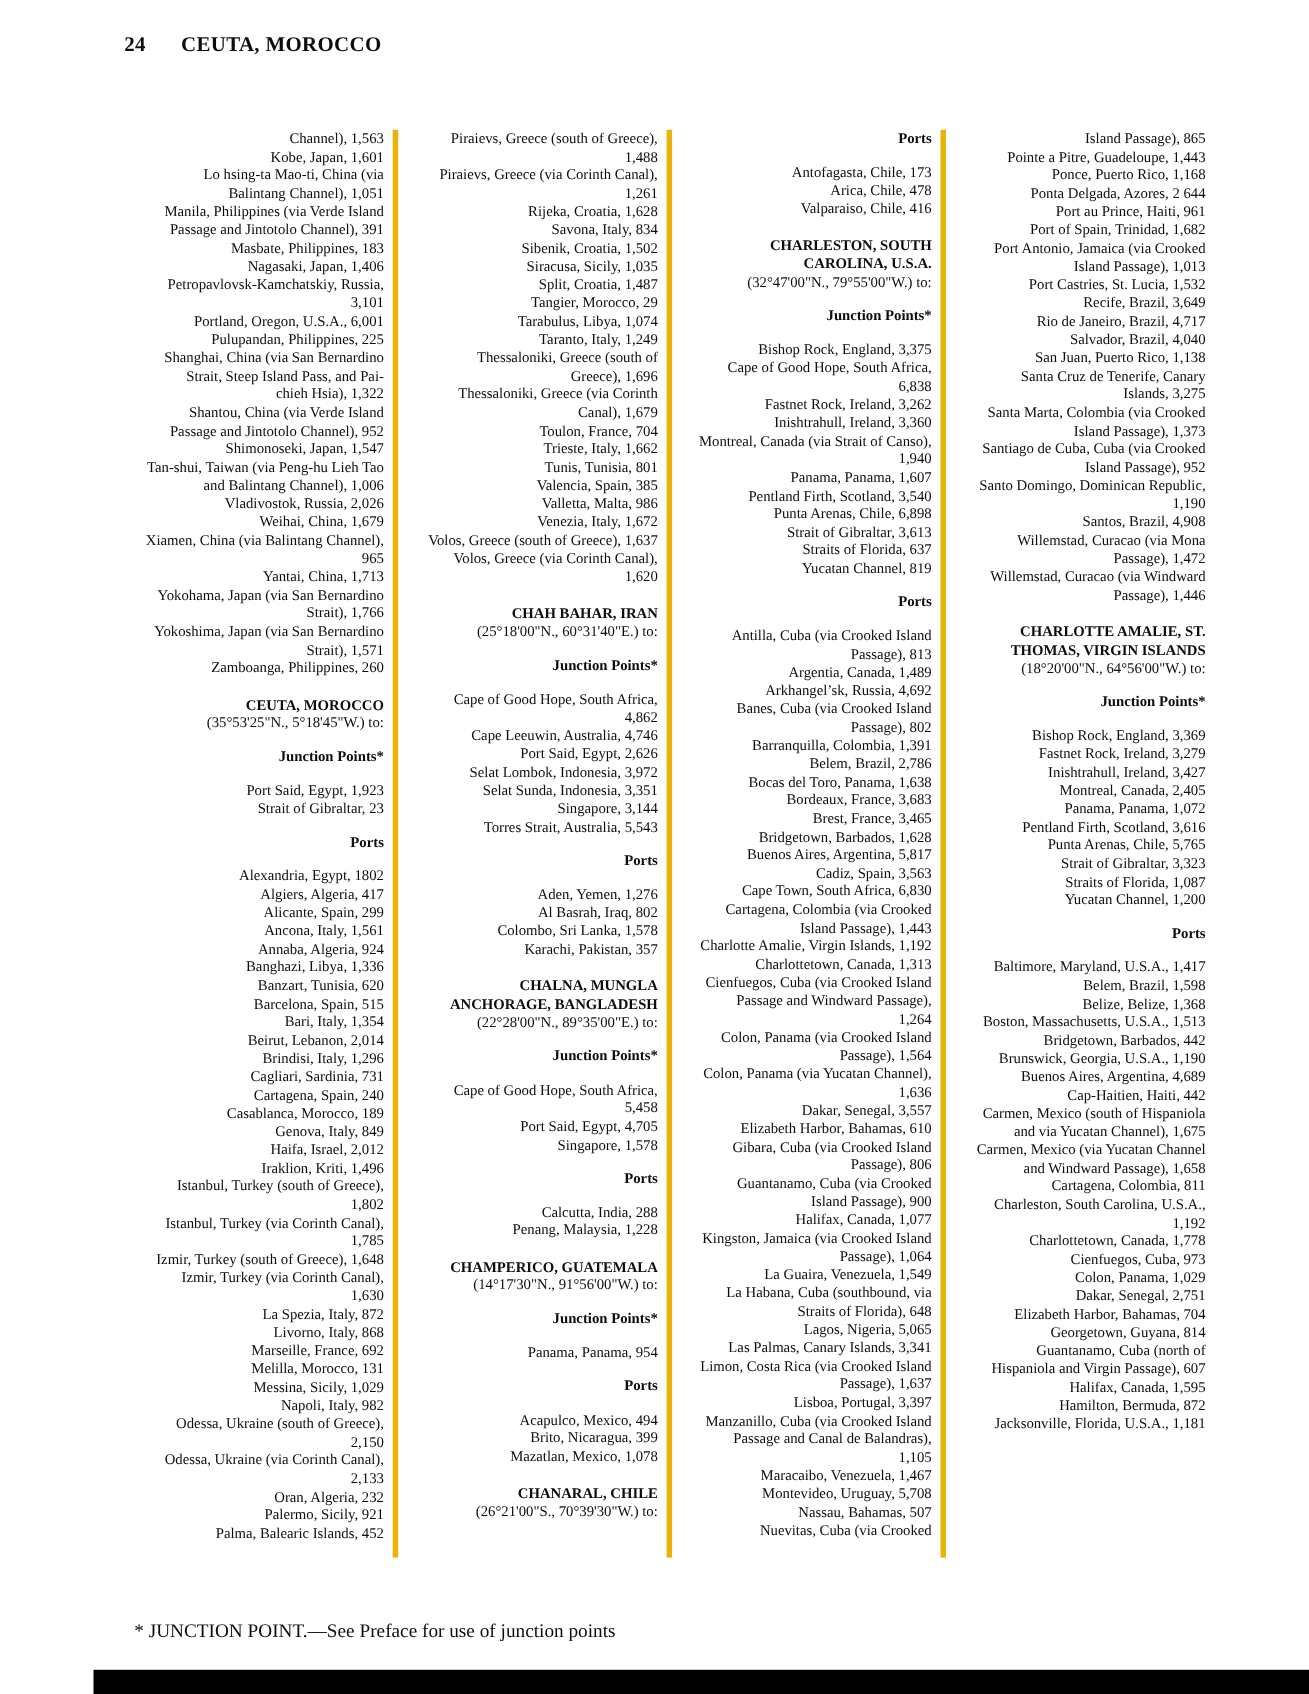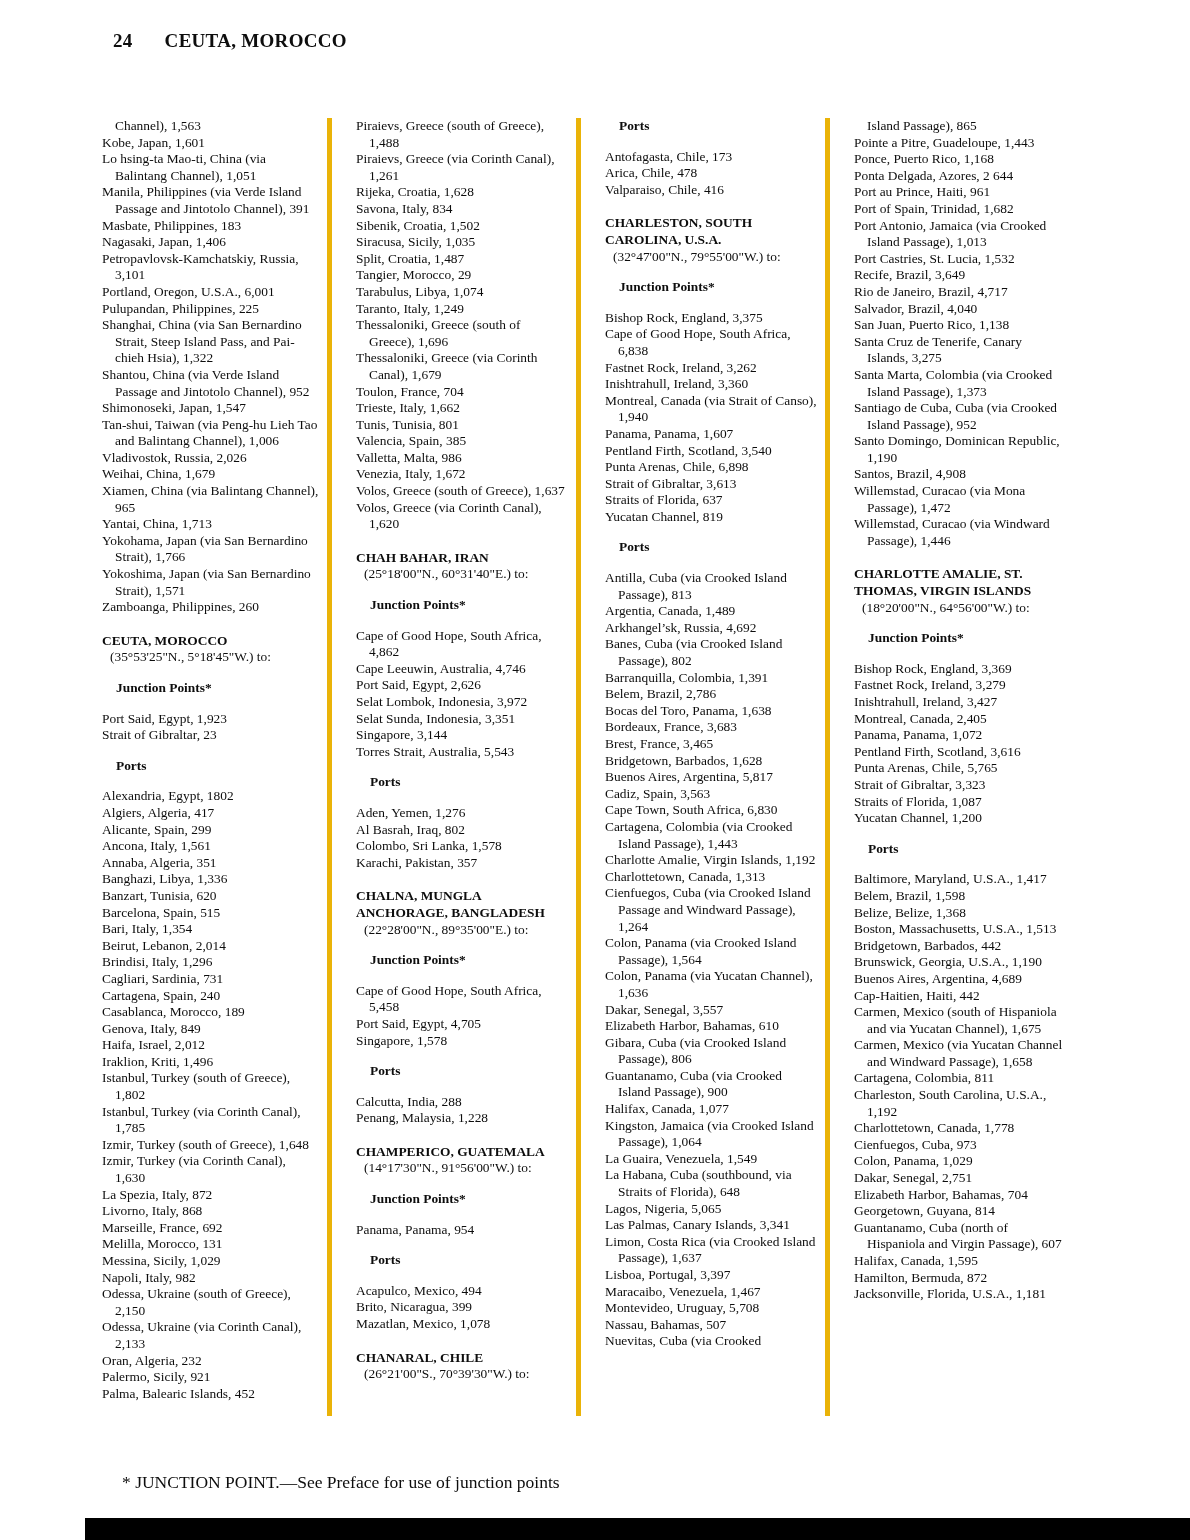--- a/index.html
+++ b/index.html
@@ -8,23 +8,23 @@
     background:#ffffff; color:#0d0d0d;
     font-family:"Liberation Serif", serif;
     overflow:hidden;
   }
   .page-header {
     position:absolute; top:30px; left:113px;
     font-weight:bold; font-size:19px; letter-spacing:0.3px;
   }
   .page-header .num { margin-right:32px; }
   .columns {
-    position:absolute; top:118px; left:78px;
+    position:absolute; top:118px; left:108px;
     display:flex; align-items:stretch;
-    width:996px; height:1298px;
+    width:996px; height:1298px;text-align:right;
   }
   .col {
     width:249px; box-sizing:border-box;
     padding-left:24px; padding-right:8px;
     font-size:13.4px; line-height:16.6px;
   }
   .col + .col { border-left:5px solid #eab308; }
   .col p { margin:0; }
   .i   { padding-left:13px; text-indent:-13px; }
   .cont{ padding-left:13px; }
@@ -73,21 +73,21 @@
       <p class="h">CEUTA, MOROCCO</p>
       <p class="coords">(35°53'25"N., 5°18'45"W.) to:</p>
       <p class="s">Junction Points*</p>
       <p class="i">Port Said, Egypt, 1,923</p>
       <p class="i">Strait of Gibraltar, 23</p>
       <p class="s">Ports</p>
       <p class="i">Alexandria, Egypt, 1802</p>
       <p class="i">Algiers, Algeria, 417</p>
       <p class="i">Alicante, Spain, 299</p>
       <p class="i">Ancona, Italy, 1,561</p>
-      <p class="i">Annaba, Algeria, 351</p>
+      <p class="i">Annaba, Algeria, 924</p>
       <p class="i">Banghazi, Libya, 1,336</p>
       <p class="i">Banzart, Tunisia, 620</p>
       <p class="i">Barcelona, Spain, 515</p>
       <p class="i">Bari, Italy, 1,354</p>
       <p class="i">Beirut, Lebanon, 2,014</p>
       <p class="i">Brindisi, Italy, 1,296</p>
       <p class="i">Cagliari, Sardinia, 731</p>
       <p class="i">Cartagena, Spain, 240</p>
       <p class="i">Casablanca, Morocco, 189</p>
       <p class="i">Genova, Italy, 849</p>
@@ -209,20 +209,21 @@
       <p class="i">Gibara, Cuba (via Crooked Island Passage), 806</p>
       <p class="i">Guantanamo, Cuba (via Crooked Island Passage), 900</p>
       <p class="i">Halifax, Canada, 1,077</p>
       <p class="i">Kingston, Jamaica (via Crooked Island Passage), 1,064</p>
       <p class="i">La Guaira, Venezuela, 1,549</p>
       <p class="i">La Habana, Cuba (southbound, via Straits of Florida), 648</p>
       <p class="i">Lagos, Nigeria, 5,065</p>
       <p class="i">Las Palmas, Canary Islands, 3,341</p>
       <p class="i">Limon, Costa Rica (via Crooked Island Passage), 1,637</p>
       <p class="i">Lisboa, Portugal, 3,397</p>
+      <p class="i">Manzanillo, Cuba (via Crooked Island Passage and Canal de Balandras), 1,105</p>
       <p class="i">Maracaibo, Venezuela, 1,467</p>
       <p class="i">Montevideo, Uruguay, 5,708</p>
       <p class="i">Nassau, Bahamas, 507</p>
       <p class="i">Nuevitas, Cuba (via Crooked</p>
     </div>
     <div class="col">
       <p class="cont">Island Passage), 865</p>
       <p class="i">Pointe a Pitre, Guadeloupe, 1,443</p>
       <p class="i">Ponce, Puerto Rico, 1,168</p>
       <p class="i">Ponta Delgada, Azores, 2 644</p>

